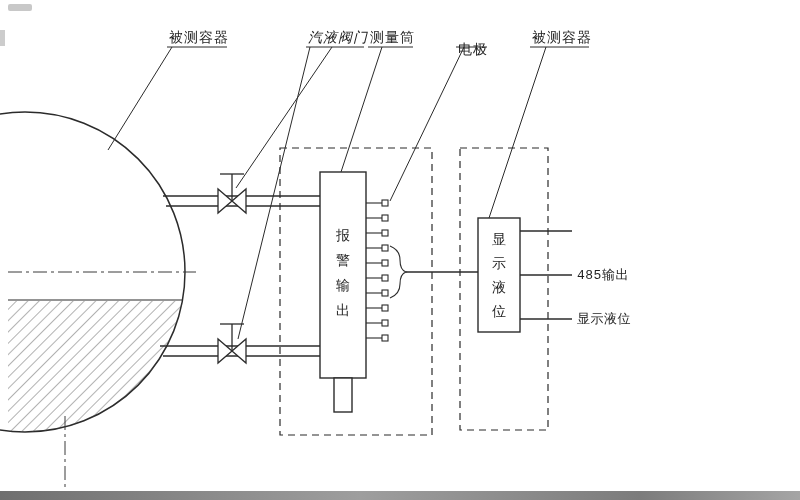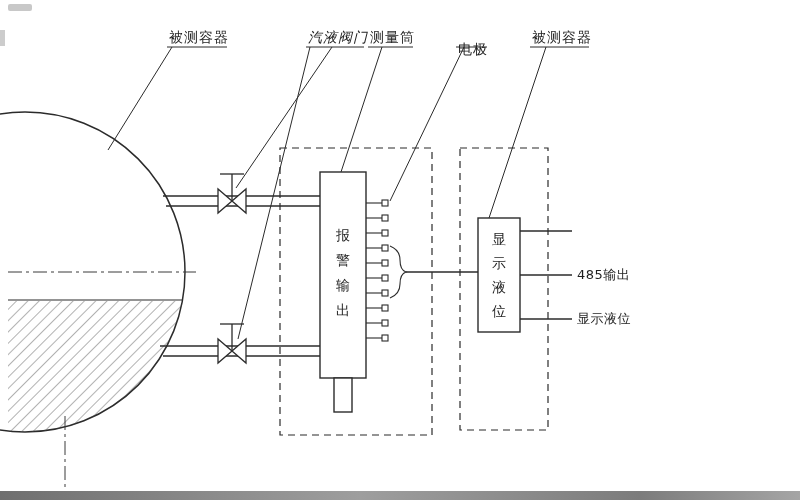--- a/index.html
+++ b/index.html
@@ -132,20 +132,20 @@
 
   <div class="lbl" style="left:169px;top:29px;">被测容器</div>
   <div class="lbl" style="left:308px;top:29px;font-style:italic;">汽液阀门</div>
   <div class="lbl" style="left:370px;top:29px;">测量筒</div>
   <div class="lbl" style="left:458px;top:41px;">电极</div>
   <div class="lbl" style="left:532px;top:29px;">被测容器</div>
 
   <div class="vtext" style="left:333px;top:223px;">报警输出</div>
   <div class="vtext" style="left:489px;top:227px;line-height:24px;">显示液位</div>
 
-  <div class="out-lbl" style="left:577px;top:266px;">485输出</div>
+  <div class="out-lbl" style="left:577px;top:266px;font-family:Liberation Mono, monospace;">485输出</div>
   <div class="out-lbl" style="left:577px;top:310px;">显示液位</div>
 
   <div class="smudge-a"></div>
   <div class="smudge-b"></div>
   <div class="scan-bar"></div>
 
 </div>
 
 </body></html>

